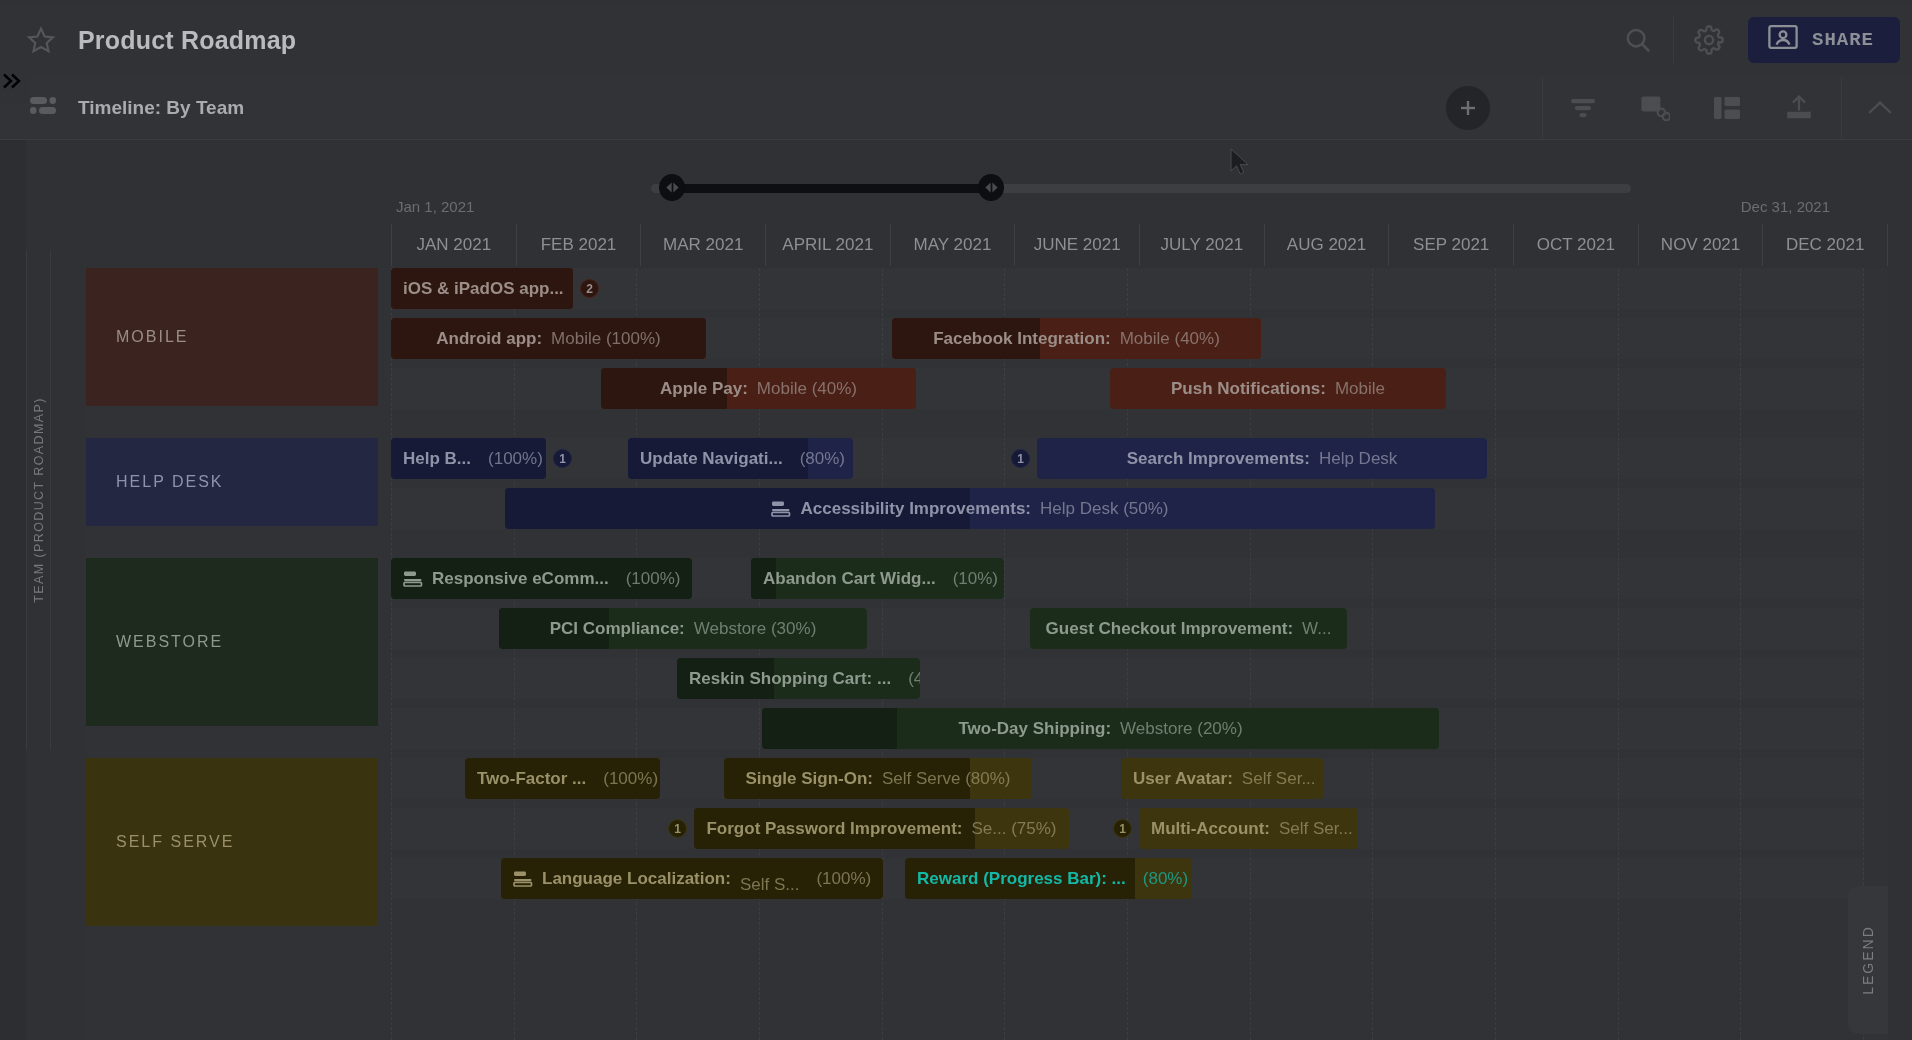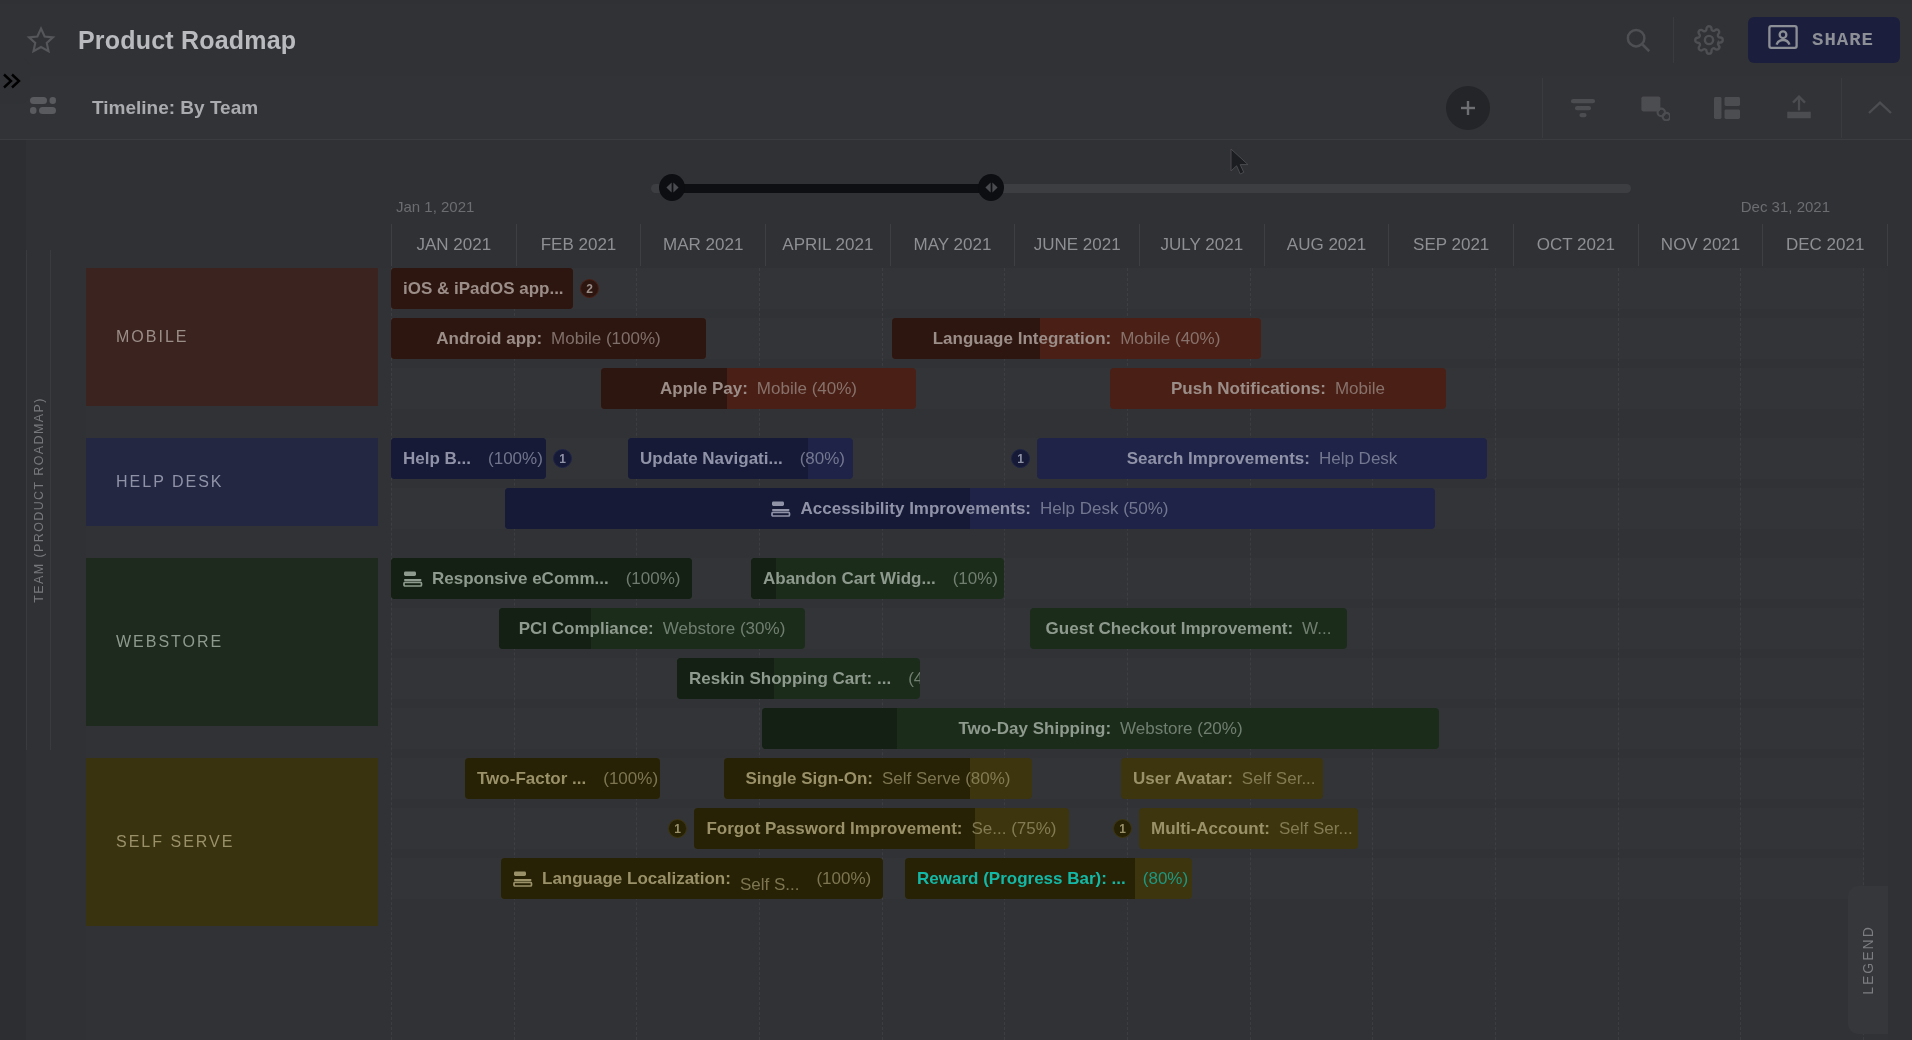--- a/index.html
+++ b/index.html
@@ -39,21 +39,21 @@
   }
 
   
   .viewbar {
     position: absolute; left: 0; top: 76px; width: 1912px; height: 64px;
     background: #323336; display: flex; align-items: center;
     border-bottom: 1px solid #3b3c3f;
   }
   .viewbar .board-icon { margin-left: 30px; color: #5a5b5f; }
   .view-title {
-    margin-left: 36px; font-size: 19px; font-weight: bold; color: #a9abae;
+    margin-left: 22px; font-size: 19px; font-weight: bold; color: #a9abae;
     white-space: nowrap;
   }
   .viewbar-right { margin-left: auto; display: flex; align-items: center; }
   .add-btn {
     width: 44px; height: 44px; border-radius: 50%; background: #242528;
     display: flex; align-items: center; justify-content: center; color: #6d6f73;
     margin-right: 52px;
   }
   .vb-icon { width: 72px; height: 44px; display: flex; align-items: center; justify-content: center; color: #4c4d51; }
 
@@ -342,21 +342,21 @@
               <div class="bar" title="Android app: Mobile (100%)" style="left: 0px; width: 315px; background: rgb(74, 31, 21); color: rgb(155, 141, 136);">
                 <div class="fill" style="width: 100%; background: rgb(46, 22, 16);"></div>
                 <div class="label">
                   <b>Android app:</b>
                   <i style="opacity: 0.75;"> Mobile (100%)</i>
                 </div>
               </div>
               <div class="bar" title="Facebook Integration: Mobile (40%)" style="left: 501px; width: 369px; background: rgb(74, 31, 21); color: rgb(155, 141, 136);">
                 <div class="fill" style="width: 40%; background: rgb(46, 22, 16);"></div>
                 <div class="label">
-                  <b>Language Integration:</b>
+                  <b>Facebook Integration:</b>
                   <i style="opacity: 0.75;"> Mobile (40%)</i>
                 </div>
               </div>
             </div>
             <div class="row">
               <div class="row-band"></div>
               <div class="bar" title="Apple Pay: Mobile (40%)" style="left: 210px; width: 315px; background: rgb(74, 31, 21); color: rgb(155, 141, 136);">
                 <div class="fill" style="width: 40%; background: rgb(46, 22, 16);"></div>
                 <div class="label">
                   <b>Apple Pay:</b>
@@ -445,21 +445,21 @@
               <div class="bar" title="Abandon Cart Widg... (10%)" style="left: 360px; width: 253px; background: rgb(27, 44, 27); color: rgb(141, 154, 141);">
                 <div class="fill" style="width: 10%; background: rgb(19, 32, 19);"></div>
                 <div class="label">
                   <b>Abandon Cart Widg...</b>
                   <i class="pct" style="opacity: 0.75;">(10%)</i>
                 </div>
               </div>
             </div>
             <div class="row">
               <div class="row-band"></div>
-              <div class="bar" title="PCI Compliance: Webstore (30%)" style="left: 108px; width: 306px; background: rgb(27, 44, 27); color: rgb(141, 154, 141);">
+              <div class="bar" title="PCI Compliance: Webstore (30%)" style="left: 108px; width: 368px; background: rgb(27, 44, 27); color: rgb(141, 154, 141);">
                 <div class="fill" style="width: 30%; background: rgb(19, 32, 19);"></div>
                 <div class="label">
                   <b>PCI Compliance:</b>
                   <i style="opacity: 0.75;"> Webstore (30%)</i>
                 </div>
               </div>
               <div class="bar" title="Guest Checkout Improvement: W..." style="left: 639px; width: 317px; background: rgb(27, 44, 27); color: rgb(141, 154, 141);">
                 <div class="label">
                   <b>Guest Checkout Improvement:</b>
                   <i style="opacity: 0.75;"> W...</i>

